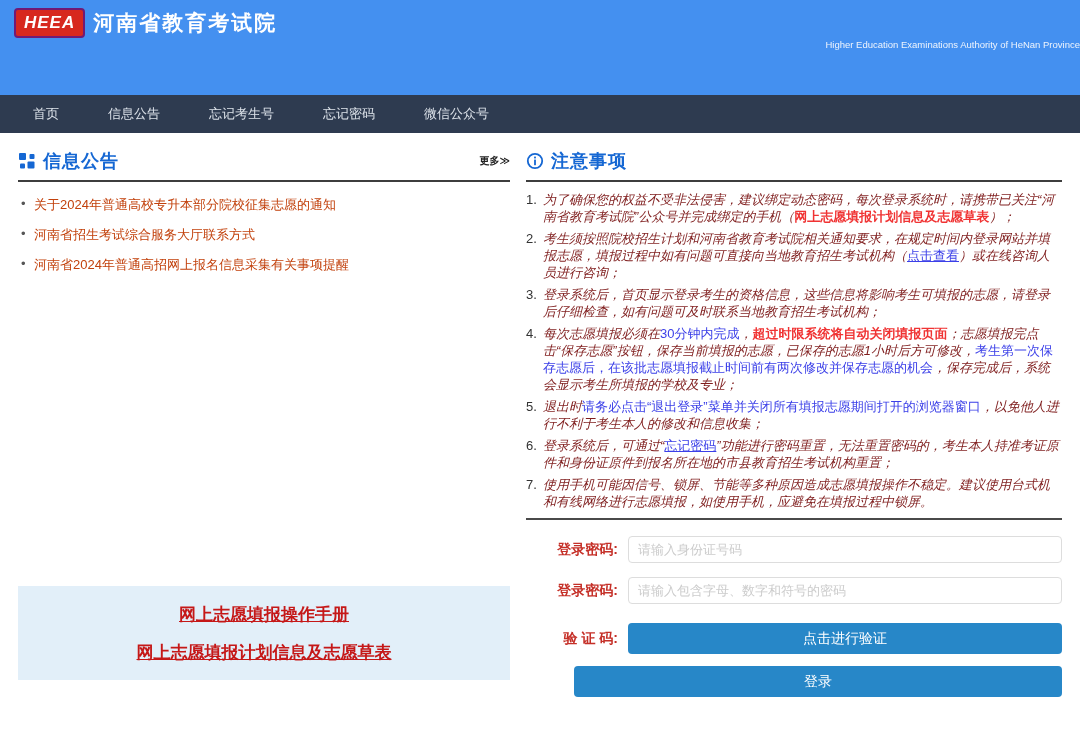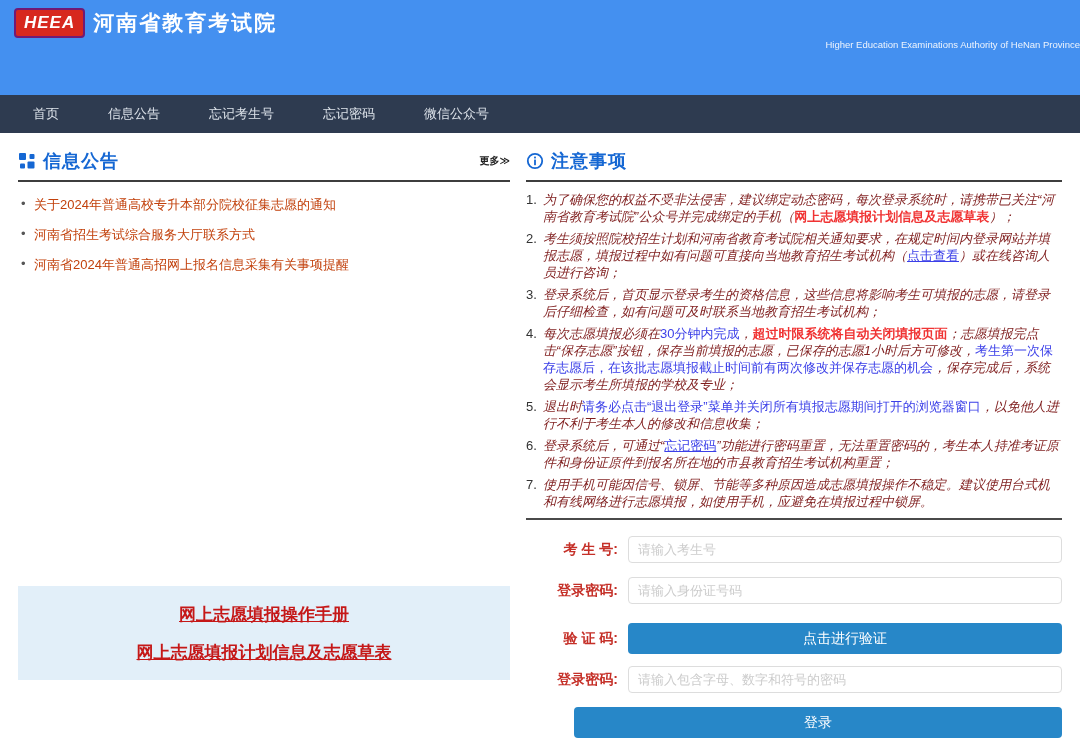--- a/index.html
+++ b/index.html
@@ -129,34 +129,30 @@
         <li class="note-item"><span class="seg-normal">每次志愿填报必须在</span><span class="seg-blue">30分钟内完成</span><span class="seg-normal">，</span><span class="seg-redbold">超过时限系统将自动关闭填报页面</span><span class="seg-normal">；志愿填报完点击“保存志愿”按钮，保存当前填报的志愿，已保存的志愿1小时后方可修改，</span><span class="seg-blue">考生第一次保存志愿后，在该批志愿填报截止时间前有两次修改并保存志愿的机会</span><span class="seg-normal">，保存完成后，系统会显示考生所填报的学校及专业；</span></li>
         <li class="note-item"><span class="seg-normal">退出时</span><span class="seg-blue">请务必点击“退出登录”菜单并关闭所有填报志愿期间打开的浏览器窗口</span><span class="seg-normal">，以免他人进行不利于考生本人的修改和信息收集；</span></li>
         <li class="note-item"><span class="seg-normal">登录系统后，可通过“</span><span class="seg-linkblue">忘记密码</span><span class="seg-normal">”功能进行密码重置，无法重置密码的，考生本人持准考证原件和身份证原件到报名所在地的市县教育招生考试机构重置；</span></li>
         <li class="note-item"><span class="seg-normal">使用手机可能因信号、锁屏、节能等多种原因造成志愿填报操作不稳定。建议使用台式机和有线网络进行志愿填报，如使用手机，应避免在填报过程中锁屏。</span></li>
       </ol>
 
     <hr class="form-sep">
 
     <div class="login-form">
       <div class="form-row">
-        <label class="form-label">考 生 号:</label>
-        <input class="form-input" type="text" placeholder="请输入考生号" style="">
+        <label class="form-label">登录密码:</label>
+        <input class="form-input" type="text" placeholder="请输入身份证号码" style="">
       </div>
       <div class="form-row">
         <label class="form-label">登录密码:</label>
-        <input class="form-input" type="text" placeholder="请输入身份证号码" style="">
+        <input class="form-input" type="password" placeholder="请输入包含字母、数字和符号的密码" style="">
       </div>
       <div class="form-row captcha-row">
         <label class="form-label">验 证 码:</label>
         <button class="btn">点击进行验证</button>
-      </div>
-      <div class="form-row">
-        <label class="form-label">登录密码:</label>
-        <input class="form-input" type="password" placeholder="请输入包含字母、数字和符号的密码" style="">
       </div>
       <div class="btn-row">
         <button class="btn">登录</button>
       </div>
 
     </div>
   </div>
 </div>
 
 </body></html>

